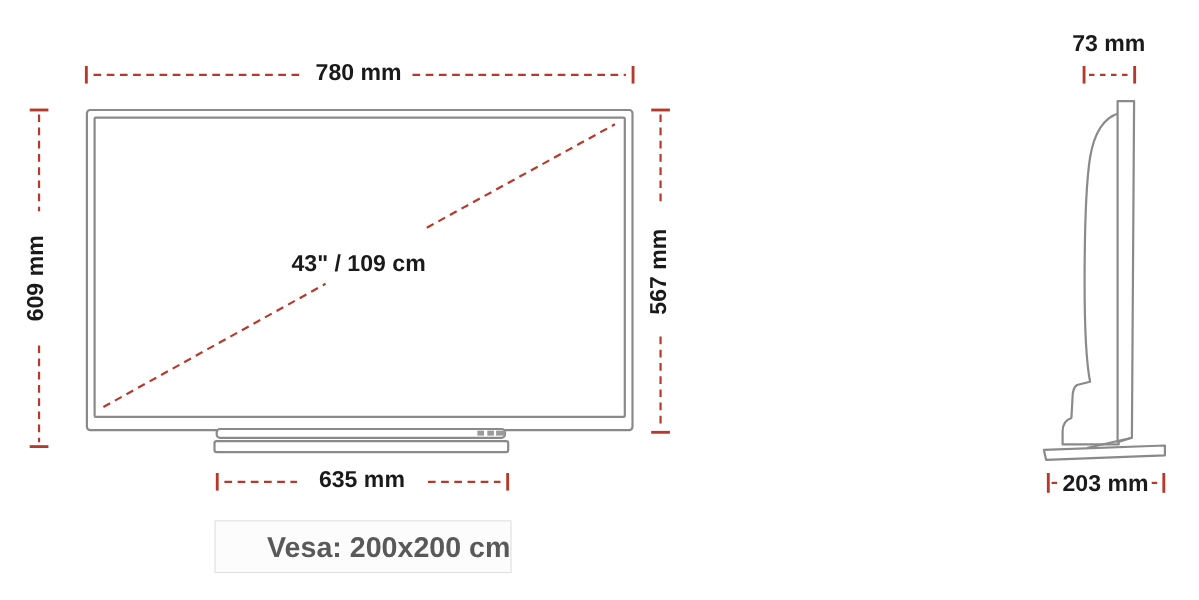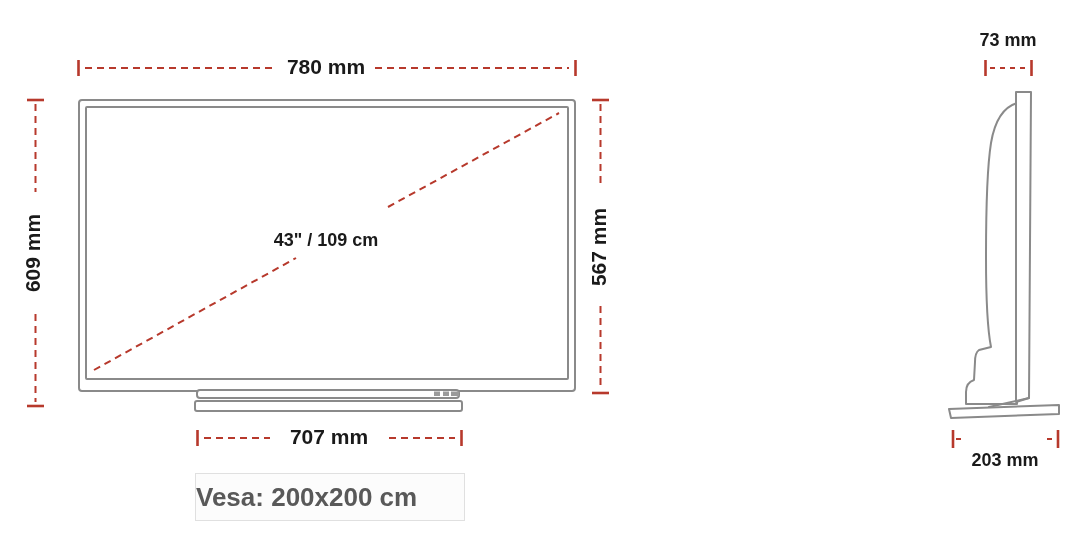--- a/index.html
+++ b/index.html
@@ -22,25 +22,25 @@
   .dimdash{stroke:var(--dimension-red);stroke-width:2;fill:none;stroke-dasharray:7 5;}
   .dimdash-small{stroke:var(--dimension-red);stroke-width:2;fill:none;stroke-dasharray:5 5;}
   .tick{stroke:var(--dimension-red);stroke-width:2.6;fill:none;}
   .dot{fill:#9a9a9a;}
   .dim-label{
     position:absolute;transform:translate(-50%,-50%);
     color:var(--label-black);font-weight:700;font-size:21px;white-space:nowrap;
     letter-spacing:0px;
   }
   .dim-label.rot{transform:translate(-50%,-50%) rotate(-90deg);}
-  .dim-label.big{font-size:18px;}
+  .dim-label.big{font-size:21px;}
   .vesa-box{
     position:absolute;left:195px;top:473px;width:270px;height:48px;
     background:var(--vesa-bg);border:1px solid var(--vesa-border);
-    display:flex;align-items:center;justify-content:flex-start;box-sizing:border-box;
+    display:flex;align-items:center;justify-content:flex-end;box-sizing:border-box;
   }
   .vesa-box span{color:var(--vesa-text);font-weight:700;font-size:26px;white-space:nowrap;}
 </style>
 </head>
 <body>
 
 <div class="canvas">
 
   <svg class="layer" width="1090" height="545" viewBox="0 0 1090 545">
 
@@ -127,23 +127,23 @@
   </svg>
 
   <div class="dim-label" style="left:326px;top:67px;">780 mm</div>
 
   <div class="dim-label rot" style="left:33px;top:253px;">609 mm</div>
 
   <div class="dim-label rot" style="left:599px;top:247px;">567 mm</div>
 
   <div class="dim-label big" style="left:326px;top:240px;">43" / 109 cm</div>
 
-  <div class="dim-label" style="left:329px;top:437px;">707 mm</div>
+  <div class="dim-label" style="left:329px;top:437px;">635 mm</div>
 
   <div class="vesa-box">
     <span>Vesa: 200x200 cm</span>
   </div>
 
   <div class="dim-label big" style="left:1008px;top:40px;">73 mm</div>
 
-  <div class="dim-label big" style="left:1005px;top:440px;margin-top:20px;">203 mm</div>
+  <div class="dim-label big" style="left:1005px;top:440px;">203 mm</div>
 
 </div>
 
 </body></html>

